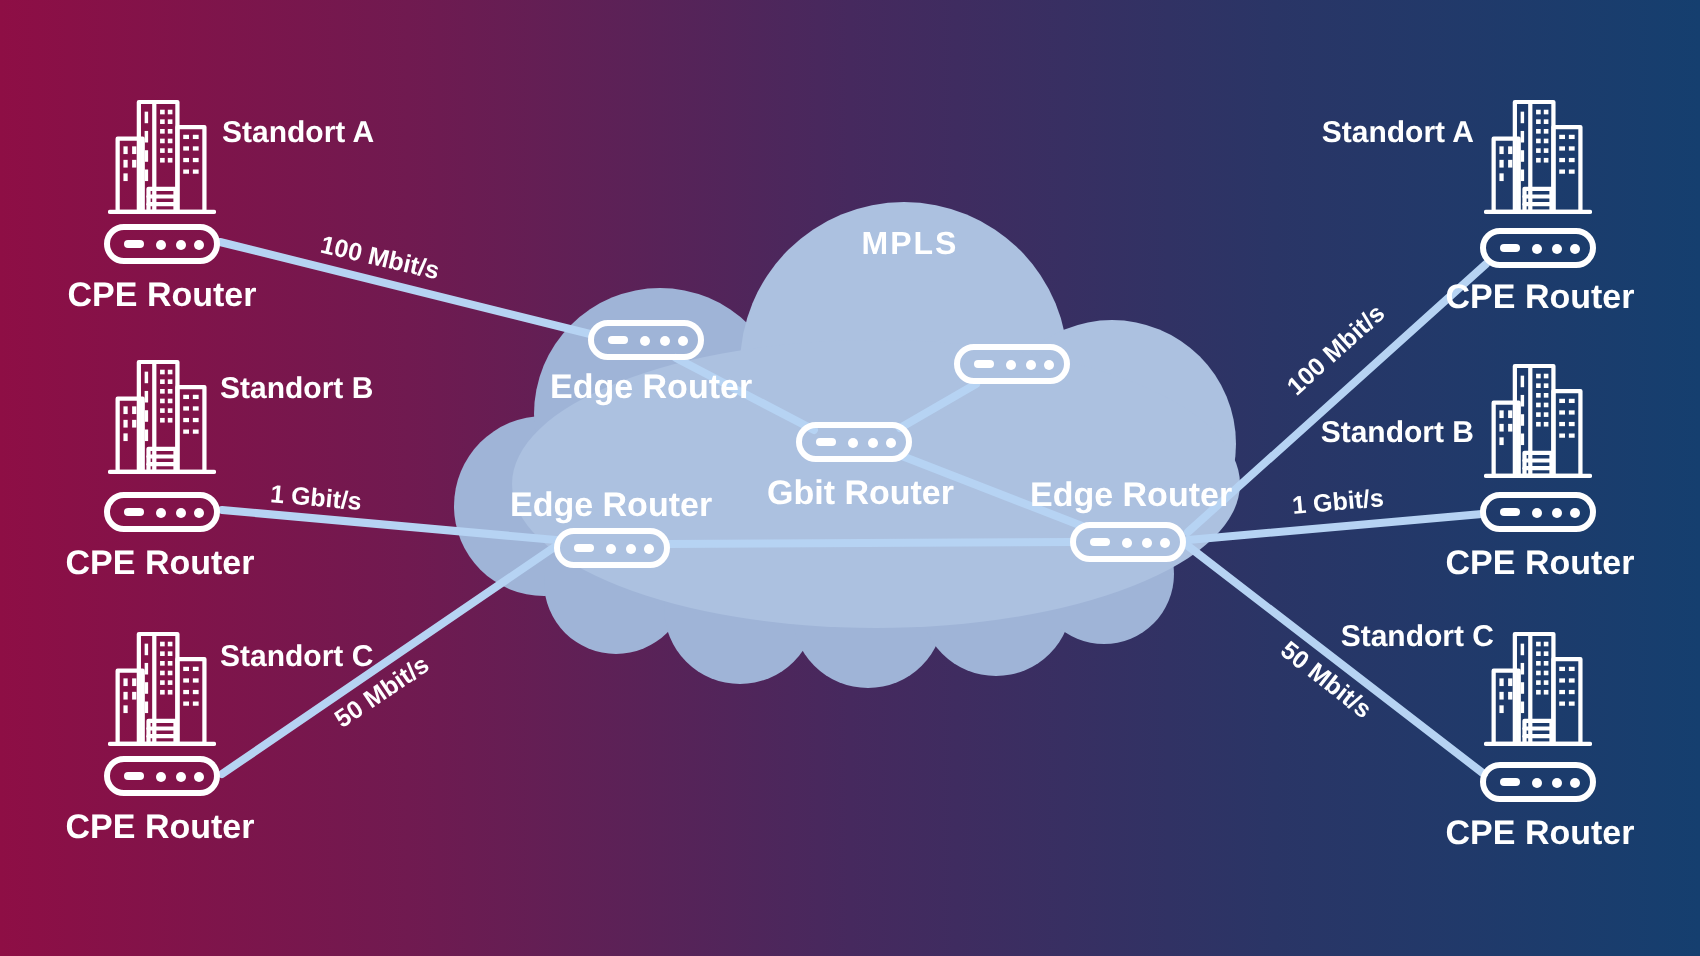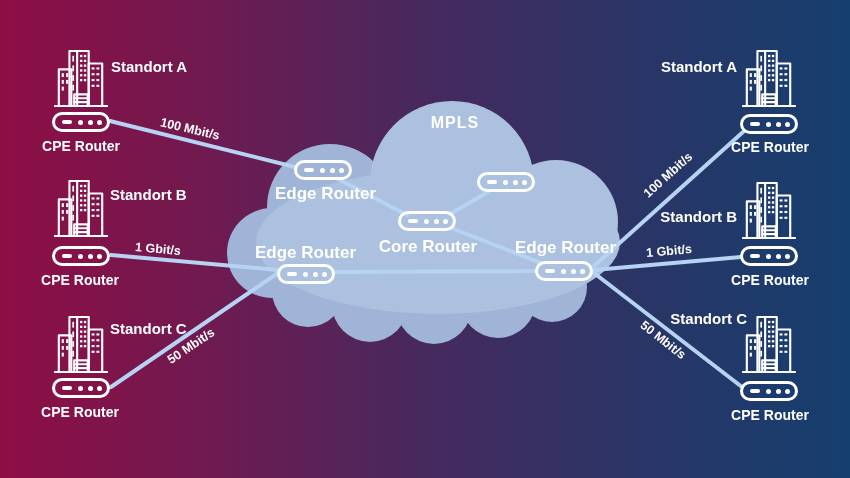--- a/index.html
+++ b/index.html
@@ -6,21 +6,21 @@
   .stage{
     position:relative;width:850px;height:478px;overflow:hidden;
     background:linear-gradient(90deg,#8e0e45 0%,#701a50 24%,#46295e 50%,#2a3566 75%,#153f6f 100%);
     font-family:"Liberation Sans",sans-serif;
     text-decoration:underline;
   }
   svg.layer{position:absolute;left:0;top:0;}
   .z1{z-index:1}.z2{z-index:2}
   .label{position:absolute;z-index:4;color:#fff;font-weight:bold;white-space:nowrap;}
   .site-name{font-size:15px;}
-  .device-label{font-size:14px;width:100px;text-align:center;}
+  .device-label{font-size:17px;width:100px;text-align:center;}
   .cloud-label{font-size:17px;width:100px;text-align:right;}
   .mpls-title{font-size:16px;letter-spacing:1px;width:120px;text-align:center;}
   .speed{font-size:12.5px;width:80px;text-align:center;}
   .name-right{width:140px;text-align:right;}
   
   .router{position:absolute;z-index:5;width:58px;height:20px;border:3px solid #fff;border-radius:10px;
           box-sizing:border-box;display:flex;align-items:center;}
   .router .dash{width:10px;height:3.5px;border-radius:2px;background:#fff;margin-left:7px;flex:0 0 auto;}
   .router .dots{display:flex;gap:4.5px;margin-left:6px;}
   .router .dot{width:5px;height:5px;border-radius:50%;background:#fff;}
@@ -178,21 +178,21 @@
   </div>
 
   <div class="router" style="left:398px;top:211px">
     <span class="dash"></span>
     <span class="dots">
         <span class="dot"></span>
         <span class="dot"></span>
         <span class="dot"></span>
       </span>
   </div>
-  <div class="label cloud-label" style="left:377px;top:237px">Core Router</div>
+  <div class="label cloud-label" style="left:377px;top:237px">Gbit Router</div>
 
   <div class="router" style="left:477px;top:172px">
     <span class="dash"></span>
     <span class="dots">
         <span class="dot"></span>
         <span class="dot"></span>
         <span class="dot"></span>
       </span>
   </div>
 

